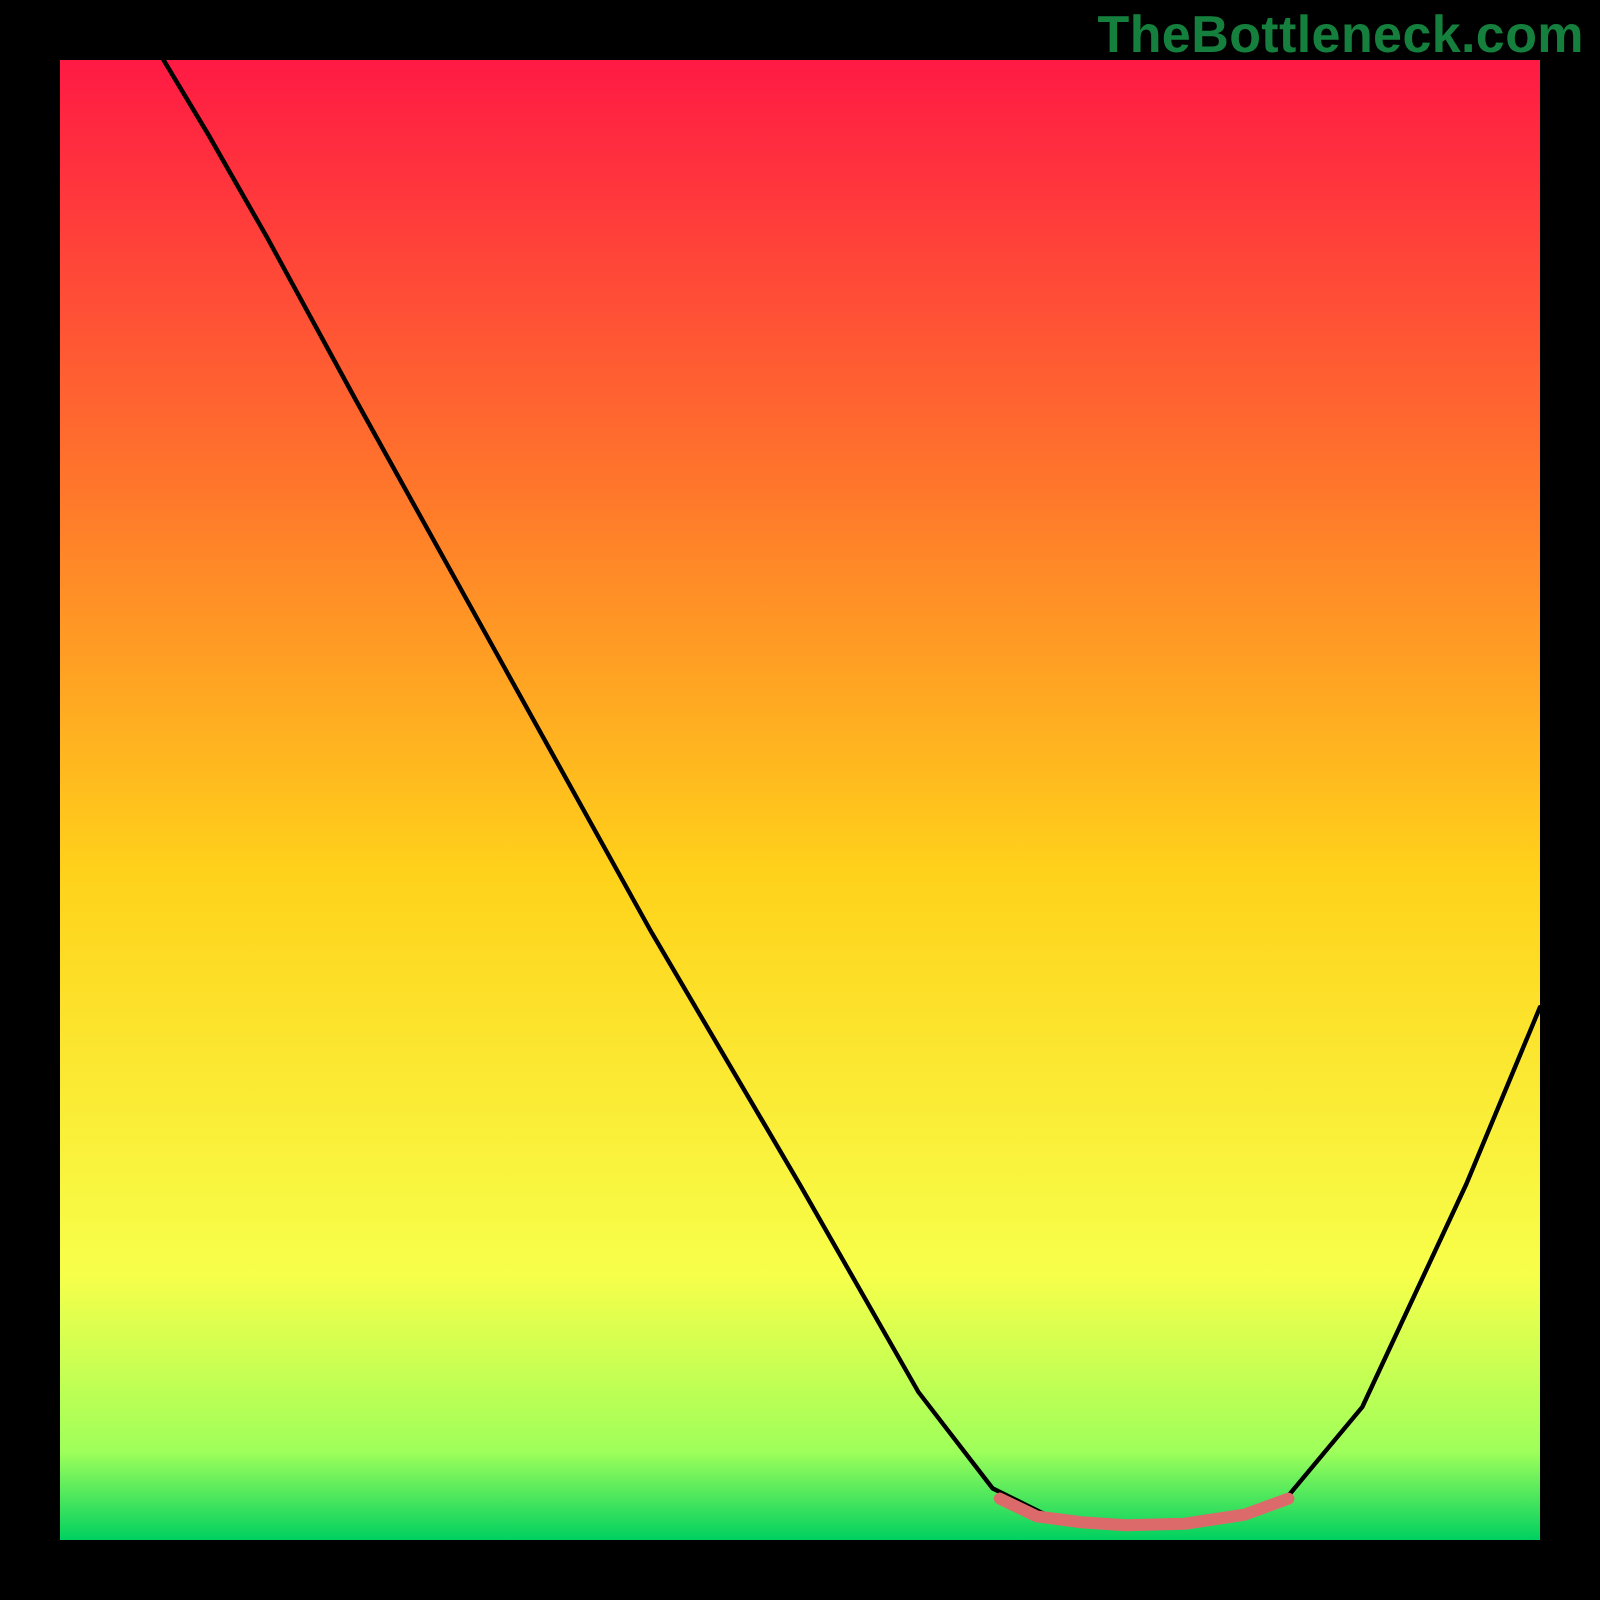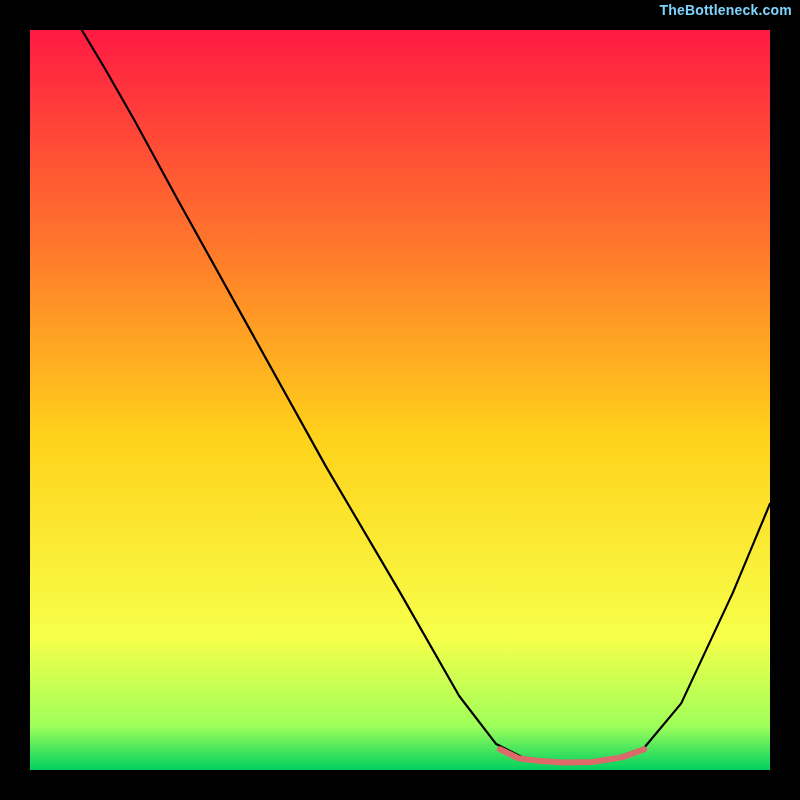--- a/index.html
+++ b/index.html
@@ -15,22 +15,22 @@
     position: absolute;
     left: 0;
     top: 0;
     width: 800px;
     height: 800px;
   }
   .watermark {
     position: absolute;
     top: 2px;
     right: 8px;
-    color: #7dd3fc;
-    font-size: 14px;
+    color: #15803d;
+    font-size: 26px;
     font-weight: bold;
     letter-spacing: 0.2px;
     z-index: 10;
   }
   svg {
     display: block;
   }
 </style>
 </head>
 <body>

